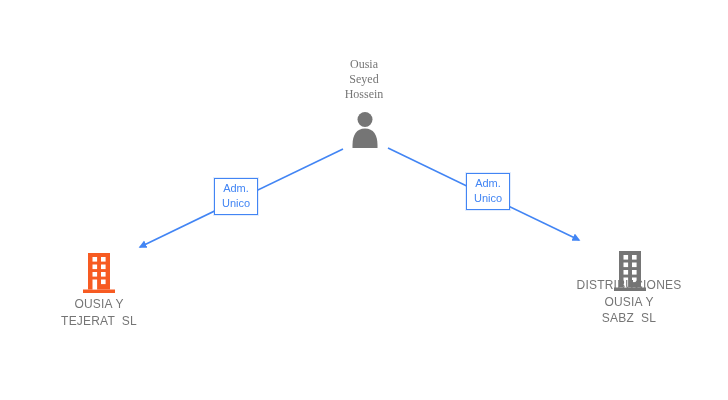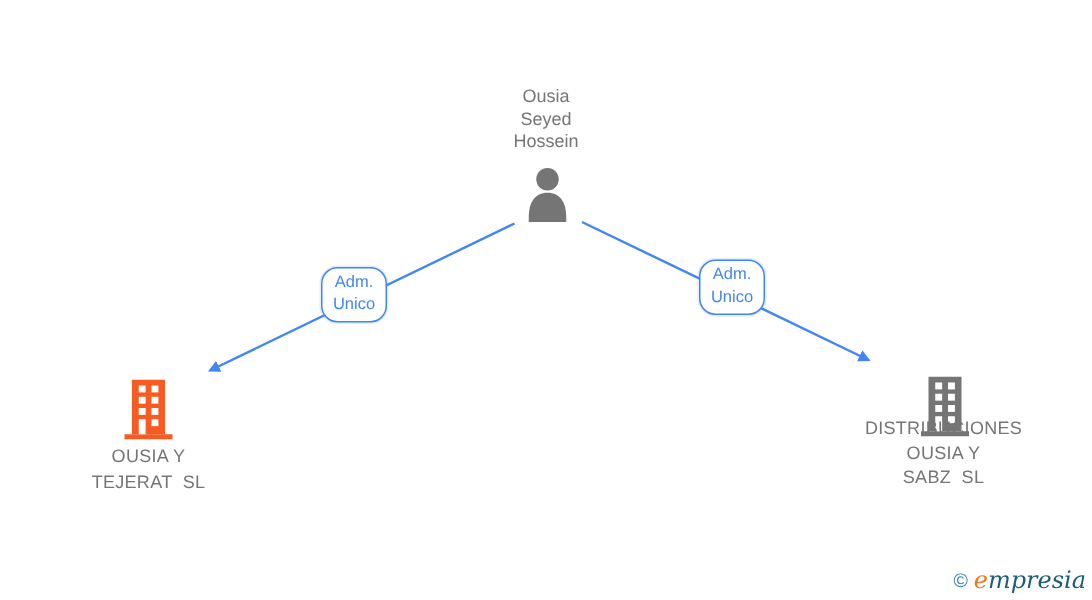--- a/index.html
+++ b/index.html
@@ -17,36 +17,36 @@
     width: 728px; height: 400px;
   }
   .node-label {
     position: absolute;
     text-align: center;
     white-space: pre;
     color: #757575;
     font-size: 12px;
     line-height: 15px;
   }
-  .person-name { width: 160px; left: 284px; top: 57px; }
+  .person-name { width: 160px; left: 284px; top: 57px; font-family: Liberation Serif, serif; }
   .company-label { line-height: 16.5px; letter-spacing: 0.2px; }
   .company-label-left  { width: 160px; left: 19px;  top: 296px; }
   .company-label-right { width: 170px; left: 544px; top: 277px; }
   .node-icon { position: absolute; }
   .person-icon-wrap  { left: 348px; top: 111px; width: 34px; height: 38px; }
   .building-left     { left: 82px;  top: 253px; width: 34px; height: 40px; }
   .building-right    { left: 613px; top: 251px; width: 34px; height: 40px; }
   .edge-label {
     position: absolute;
     box-sizing: border-box;
     width: 44px;
     padding: 2px 0 3px 0;
     background: #ffffff;
     border: 1px solid #4285F4;
-    border-radius: 11px;
+    border-radius: 0;
     box-shadow: 0 0 0 1px rgba(66,133,244,0.15);
     color: #4285F4;
     font-size: 11px;
     line-height: 15px;
     text-align: center;
     white-space: pre;
   }
   .edge-label-left  { left: 214px; top: 178px; }
   .edge-label-right { left: 466px; top: 173px; }
   .footer-logo {
@@ -125,18 +125,14 @@
         <rect x="19" y="19" width="4.6" height="4.6"></rect>
         <rect x="19" y="26.5" width="4.6" height="4.6"></rect>
         <rect x="10.5" y="26.5" width="4.6" height="10"></rect>
       </g>
     </svg>
   </div>
   <div class="node-label company-label company-label-right">DISTRIBUCIONES
 OUSIA Y
 SABZ  SL</div>
 
-  <div class="footer-logo">
-    <span class="footer-copy">©</span>
-    <span class="brand-script brand-first">e</span><span class="brand-script brand-rest">mpresia</span>
-  </div>
 
 </div>
 
 </body></html>

